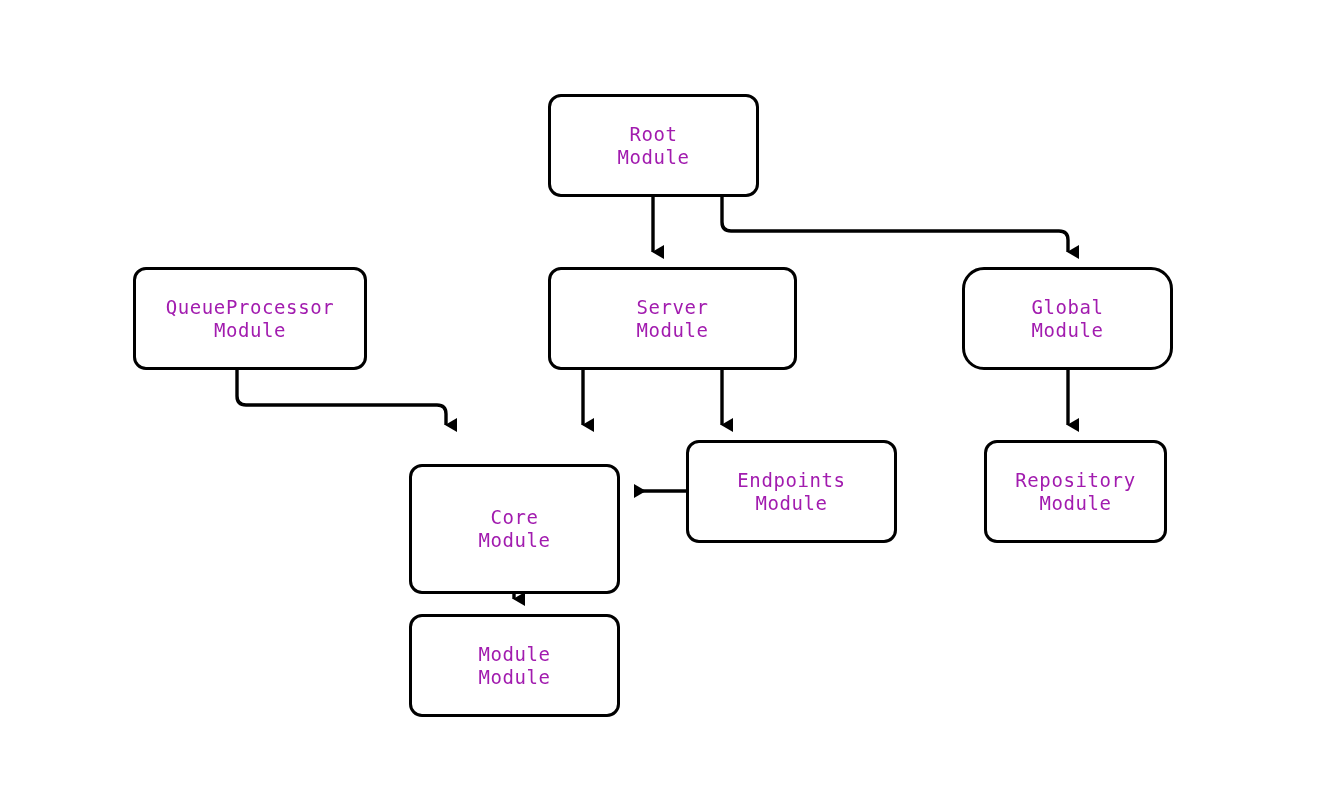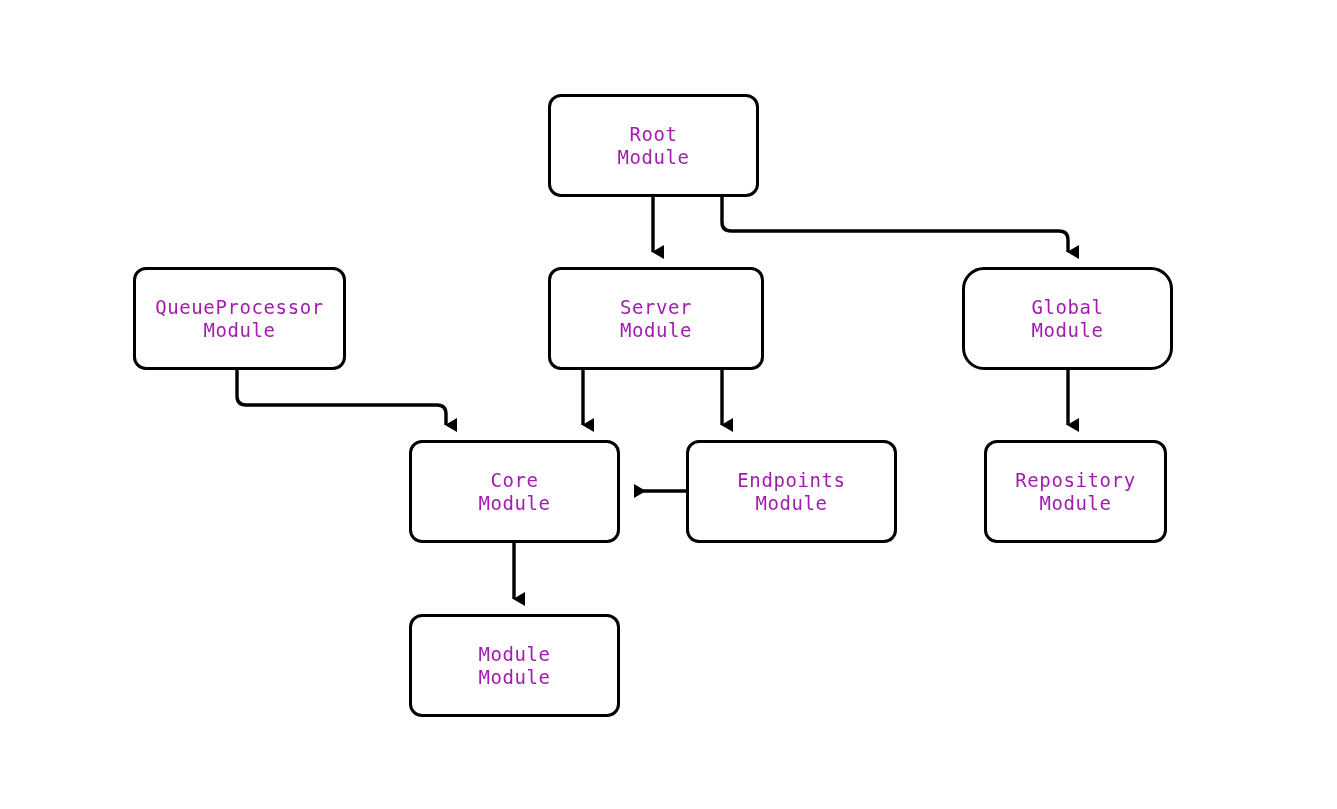--- a/index.html
+++ b/index.html
@@ -78,36 +78,36 @@
 
       <path d="M 1068,370 L 1068,425" marker-end="url(#arrowDown)"></path>
     </g>
   </svg>
 
   <div class="node" style="left:548px; top:94px; width:211px; height:103px;">
     <span class="node-line">Root</span>
     <span class="node-line">Module</span>
   </div>
 
-  <div class="node" style="left:133px; top:267px; width:213px; height:103px;">
+  <div class="node" style="left:133px; top:267px; width:234px; height:103px;">
     <span class="node-line">QueueProcessor</span>
     <span class="node-line">Module</span>
   </div>
 
-  <div class="node" style="left:548px; top:267px; width:216px; height:103px;">
+  <div class="node" style="left:548px; top:267px; width:249px; height:103px;">
     <span class="node-line">Server</span>
     <span class="node-line">Module</span>
   </div>
 
   <div class="node" style="left:962px; top:267px; width:211px; height:103px;border-radius:22px;">
     <span class="node-line">Global</span>
     <span class="node-line">Module</span>
   </div>
 
-  <div class="node" style="left:409px; top:440px; width:211px; height:103px;">
+  <div class="node" style="left:409px; top:464px; width:211px; height:130px;">
     <span class="node-line">Core</span>
     <span class="node-line">Module</span>
   </div>
 
   <div class="node" style="left:686px; top:440px; width:211px; height:103px;">
     <span class="node-line">Endpoints</span>
     <span class="node-line">Module</span>
   </div>
 
   <div class="node" style="left:984px; top:440px; width:183px; height:103px;">

